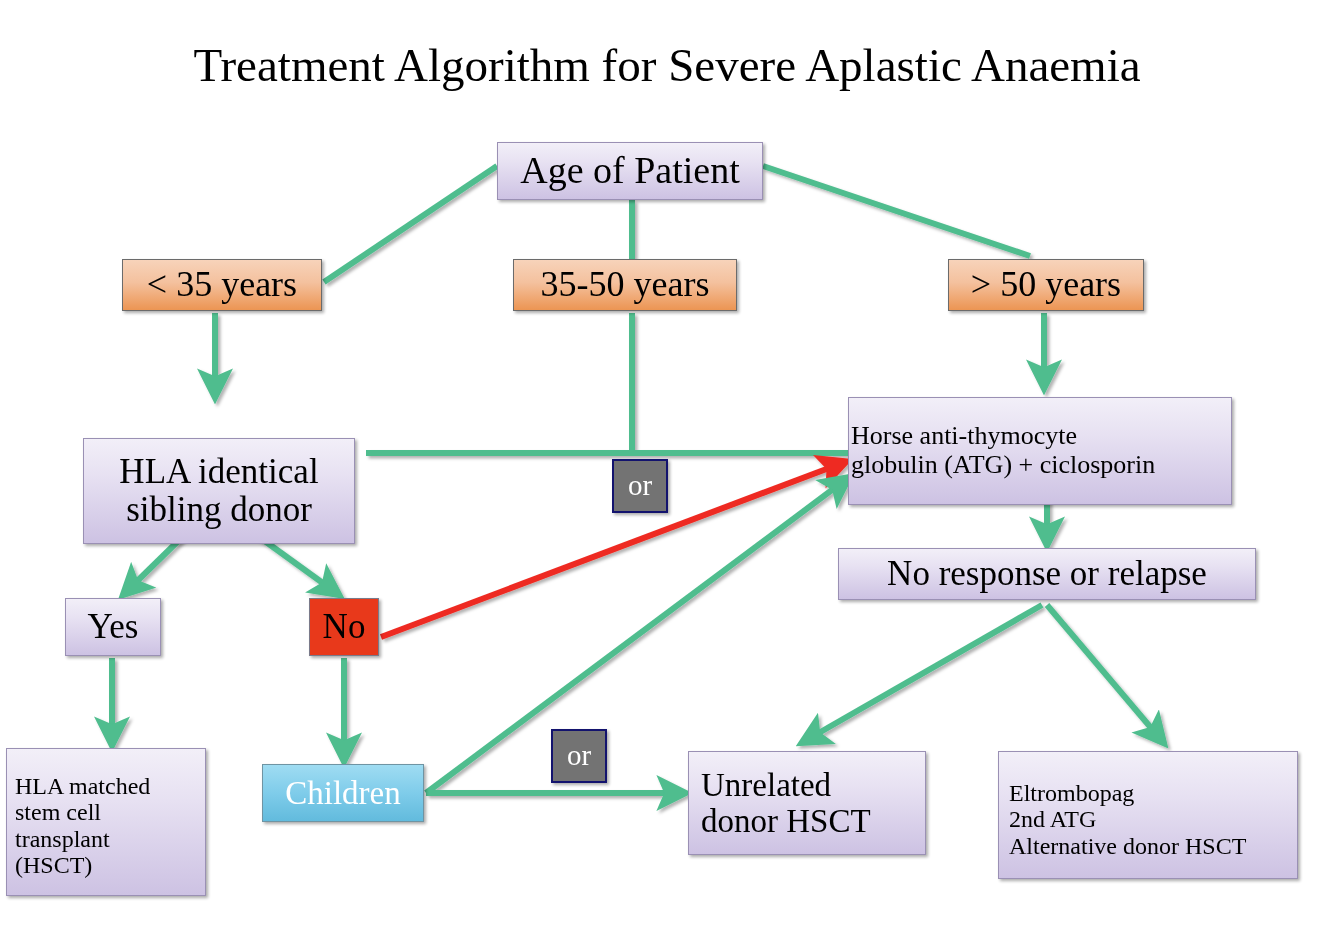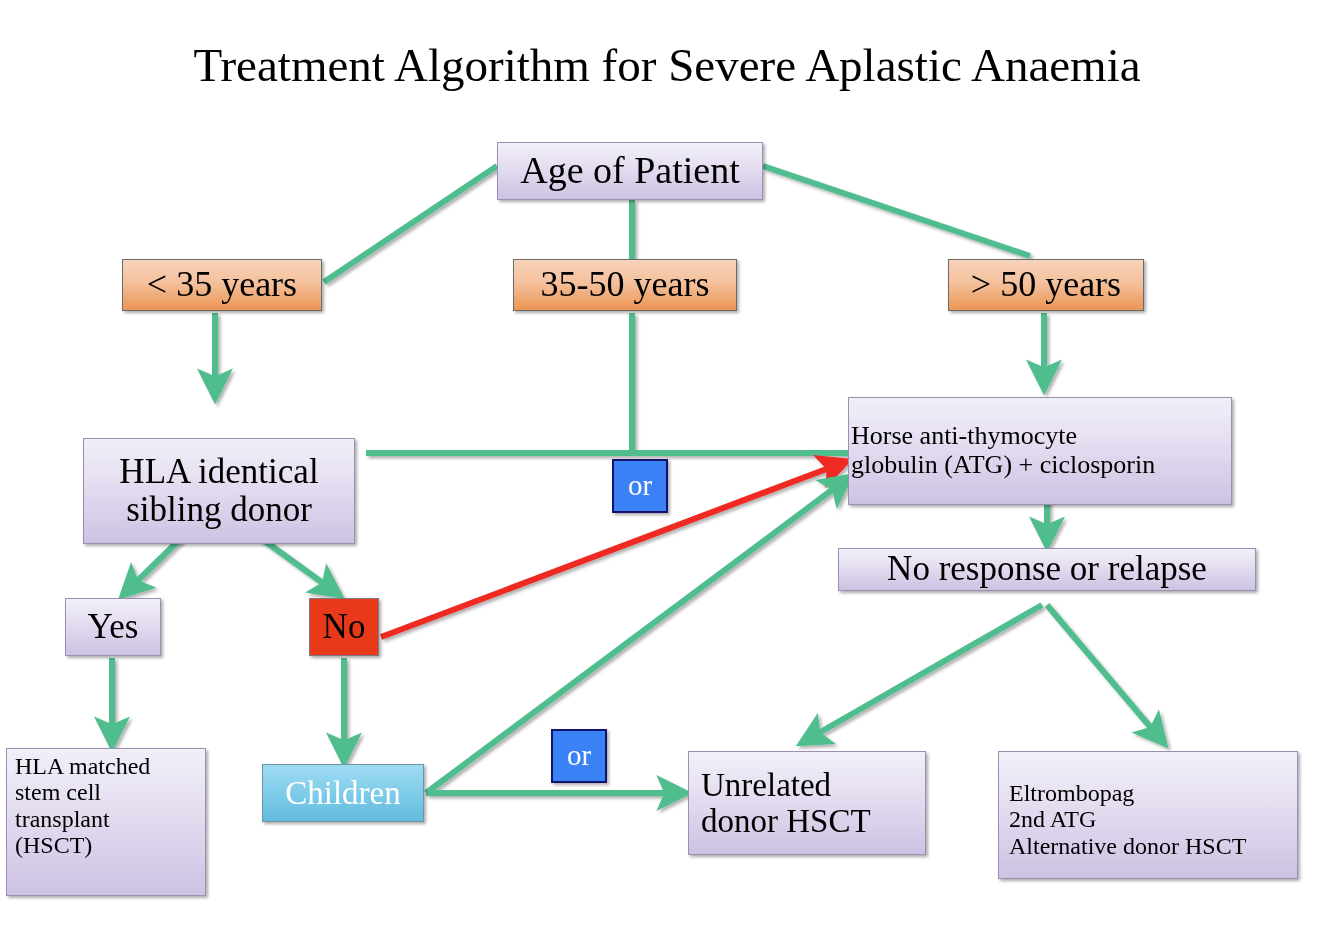--- a/index.html
+++ b/index.html
@@ -51,21 +51,21 @@
   }
   .theme-orange {
     background: linear-gradient(to bottom, #f7d3ba 0%, #f4c19e 45%, #ec9553 100%);
     border-color: #6b6b6b;
   }
   .theme-red {
     background: #e8391b;
     border-color: #7a7a8a;
   }
   .theme-blue {
-    background: #3b82f6;
+    background: #737373;
     border: 2px solid #13136e;
     color: #ffffff;
   }
   .theme-cyan {
     background: linear-gradient(to bottom, #9fdcf2 0%, #7fccea 50%, #62bbdd 100%);
     border-color: #6f94a3;
     color: #ffffff;
   }
   
   #title {
@@ -82,22 +82,22 @@
   }
   #node-age          { left: 497px; top: 142px; width: 266px; height: 58px; font-size: 38px; justify-content: flex-start; text-align: center; }
   #node-under35      { left: 122px; top: 259px; width: 200px; height: 52px; font-size: 36px; justify-content: center; text-align: center; }
   #node-3550         { left: 513px; top: 259px; width: 224px; height: 52px; font-size: 36px; justify-content: center; text-align: center; }
   #node-over50       { left: 948px; top: 259px; width: 196px; height: 52px; font-size: 36px; justify-content: flex-start; text-align: center; }
   #node-hla-sib      { left: 83px; top: 400px; width: 272px; height: 106px; font-size: 35px; justify-content: center; text-align: center; margin-top: 38px; }
   #node-atg          { left: 848px; top: 397px; width: 384px; height: 108px; font-size: 26px; padding-left: 2px; text-align: left; }
   #node-or-1         { left: 612px; top: 459px; width: 56px; height: 54px; font-size: 29px; justify-content: center; text-align: center; }
   #node-yes          { left: 65px; top: 598px; width: 96px; height: 58px; font-size: 35px; justify-content: center; text-align: center; }
   #node-no           { left: 309px; top: 598px; width: 70px; height: 58px; font-size: 35px; justify-content: center; text-align: center; }
-  #node-norelapse    { left: 838px; top: 548px; width: 418px; height: 43px; font-size: 35px; justify-content: center; text-align: center; }
-  #node-hla-match    { left: 6px; top: 748px; width: 200px; height: 148px; font-size: 24px; padding-left: 8px; text-align: left; align-items: flex-start; padding-top: 4px; }
+  #node-norelapse    { left: 838px; top: 548px; width: 418px; height: 52px; font-size: 35px; justify-content: center; text-align: center; }
+  #node-hla-match    { left: 6px; top: 748px; width: 200px; height: 148px; font-size: 24px; padding-left: 8px; text-align: left; align-items: flex-start; padding-top: 24px; }
   #node-children     { left: 262px; top: 764px; width: 162px; height: 58px; font-size: 33px; justify-content: center; text-align: center; }
   #node-or-2         { left: 551px; top: 729px; width: 56px; height: 54px; font-size: 29px; justify-content: center; text-align: center; }
   #node-unrelated    { left: 688px; top: 751px; width: 238px; height: 104px; font-size: 33px; padding-left: 12px; text-align: left; }
   #node-eltrombo     { left: 998px; top: 751px; width: 300px; height: 128px; font-size: 24px; padding-left: 10px; text-align: left; align-items: flex-start; padding-top: 28px; }
 </style>
 </head>
 <body>
 
 <div id="canvas">
 

